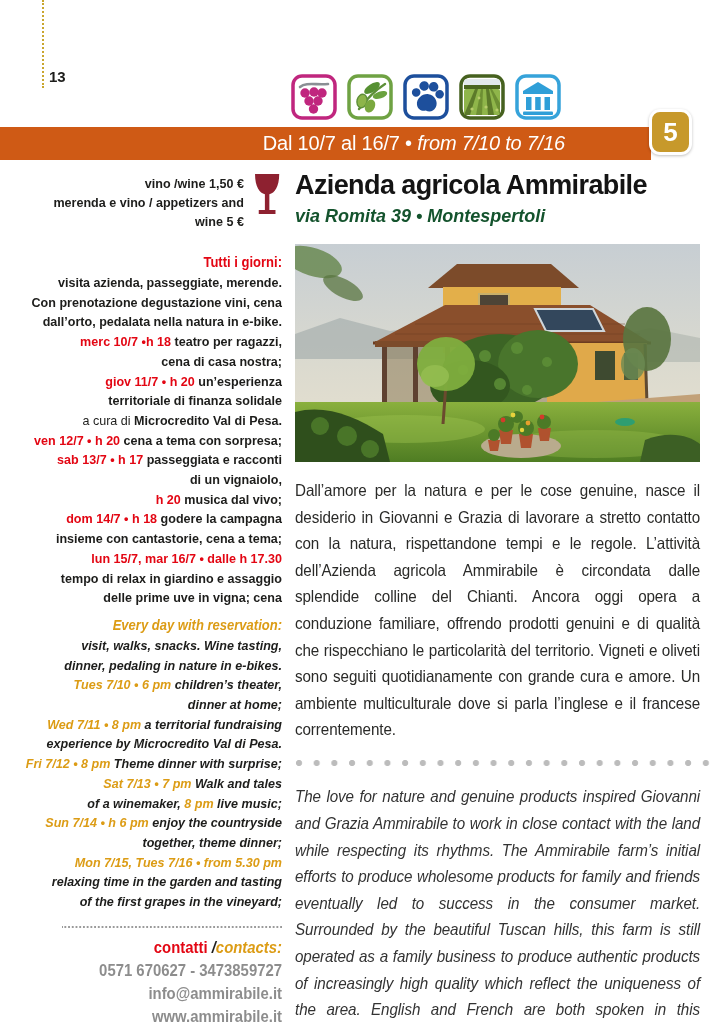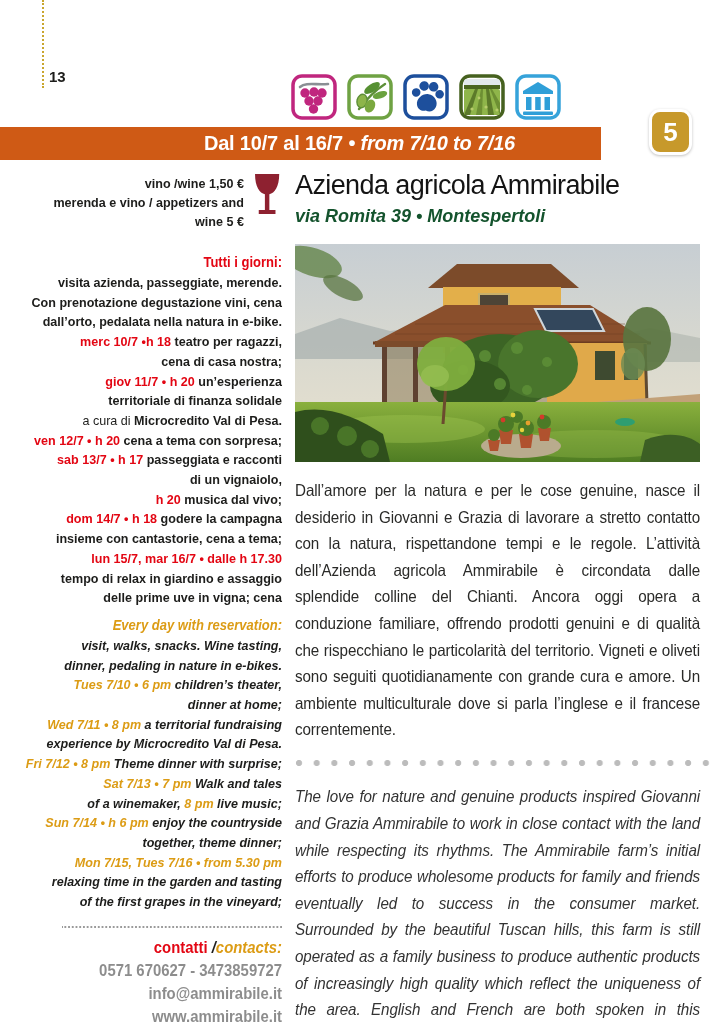--- a/index.html
+++ b/index.html
@@ -8,22 +8,22 @@
 
   
   .edge-rule{position:absolute;left:42px;top:0;height:88px;width:0;border-left:2px dotted #c9a62e;}
   .page-num{position:absolute;left:49px;top:68px;font-size:15px;font-weight:700;color:#1d1d1b;}
 
   
   .icons-row{position:absolute;left:291px;top:74px;display:flex;gap:10px;}
   .icons-row svg{display:block;}
 
   
-  .banner{position:absolute;left:0;top:127px;width:601px;height:33px;background:#cf5a15;
-          color:#fff;font-weight:700;font-size:20px;line-height:33px;text-align:right;
+  .banner{position:absolute;left:0;top:127px;width:651px;height:33px;background:#cf5a15;
+          color:#fff;font-weight:400;font-size:20px;line-height:33px;text-align:right;
           padding-right:86px;box-sizing:border-box;letter-spacing:-0.2px;padding-left:34px;}
   .banner .en{font-style:italic;}
   .badge{position:absolute;left:649px;top:109px;width:43px;height:46px;background:#c7992b;
          border:3px solid #fff;border-radius:11px;box-sizing:border-box;color:#fff;
          font-size:26px;font-weight:700;display:flex;align-items:center;justify-content:center;
          box-shadow:0 1px 3px rgba(0,0,0,.25);}
 
   
   .left-col{position:absolute;left:10px;top:172px;width:272px;transform:scaleX(0.93);
             transform-origin:100% 0;text-align:right;color:#1d1d1b;}
@@ -42,21 +42,21 @@
   .en-block .sline{font-style:italic;}
   .dot-rule{margin:14px 0 8px auto;width:237px;border-top:2px dotted #9a9a9a;}
   .contact-head{font-size:16px;font-weight:700;line-height:23px;}
   .contact-head .c-it{color:#e30613;}
   .contact-head .c-sl{color:#1d1d1b;font-style:italic;}
   .contact-head .c-en{color:#dc9c15;font-style:italic;}
   .c-line{color:#8d8d8d;font-size:16px;font-weight:700;line-height:23px;}
 
   
   .main-col{position:absolute;left:295px;top:170px;width:405px;}
-  .title{font-size:27px;font-weight:400;line-height:30px;color:#141414;letter-spacing:-0.6px;margin:0;}
+  .title{font-size:27px;font-weight:700;line-height:30px;color:#141414;letter-spacing:-0.6px;margin:0;}
   .subtitle{font-size:18px;font-weight:700;font-style:italic;color:#14532d;line-height:22px;margin-top:5px;}
   .photo{margin-top:17px;width:405px;height:218px;overflow:hidden;}
   .para{font-size:16.5px;line-height:26.6px;text-align:justify;width:440px;
         transform:scaleX(0.9205);transform-origin:0 0;color:#2a2a28;letter-spacing:-0.1px;}
   .para-it{margin-top:15px;}
   .para-en{margin-top:16px;font-style:italic;color:#333;}
   .dots-sep{margin-top:14px;width:424px;height:8px;
         background-image:radial-gradient(circle at 4px 4px,#bcbcbc 2.7px,rgba(0,0,0,0) 3.5px);
         background-size:17.7px 8px;background-repeat:repeat-x;}
 </style>

